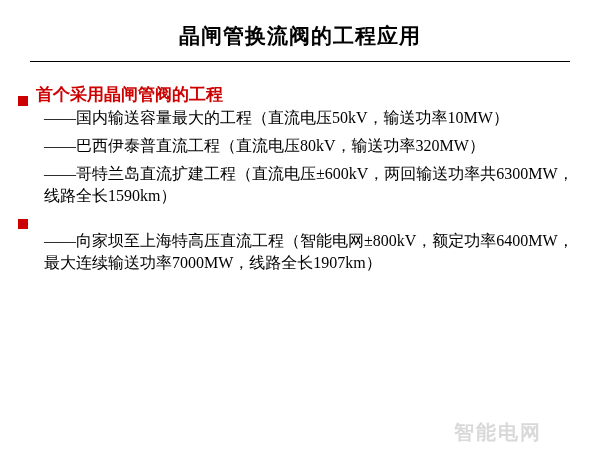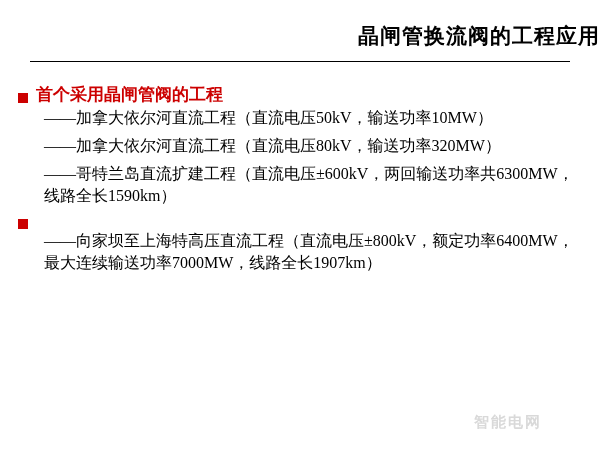--- a/index.html
+++ b/index.html
@@ -14,21 +14,21 @@
     overflow: hidden;
     position: relative;
   }
   .slide {
     position: relative;
     width: 600px;
     height: 450px;
     box-sizing: border-box;
   }
   .title {
-    text-align: right;
+    text-align: center;
     font-family: "Liberation Sans", sans-serif;
     font-weight: bold;
     font-size: 21px;
     color: #000000;
     letter-spacing: 1px;
     margin-top: 22px;
     margin-bottom: 0;
   }
   .title-rule {
     width: 540px;
@@ -39,21 +39,21 @@
   .content {
     margin-top: 22px;
     padding-left: 18px;
     padding-right: 14px;
   }
   .block {
     margin-bottom: 3px;
   }
   .head-line {
     display: flex;
-    align-items: center;
+    align-items: flex-end;
     margin-bottom: 1px;
   }
   .bullet {
     width: 10px;
     height: 10px;
     background: #cc0000;
     margin-top: 6px;
     margin-right: 8px;
     flex: 0 0 auto;
   }
@@ -68,23 +68,23 @@
     color: #000000;
     font-size: 16px;
     font-family: "Liberation Serif", serif;
     line-height: 1.38;
     padding-left: 26px;
     margin-bottom: 6px;
   }
   .watermark {
     position: absolute;
     right: 58px;
-    bottom: 40px;
+    bottom: 26px;
     font-family: "Liberation Sans", sans-serif;
-    font-size: 15px;
+    font-size: 20px;
     font-weight: bold;
     color: #d9d9d9;
     letter-spacing: 2px;
     user-select: none;
   }
   .page-number {
     position: absolute;
     right: 14px;
     bottom: 8px;
     font-family: "Liberation Sans", sans-serif;
@@ -100,36 +100,36 @@
   <div class="title">晶闸管换流阀的工程应用</div>
   <div class="title-rule"></div>
 
   <div class="content">
 
     <div class="block">
       <div class="head-line">
         <span class="bullet"></span>
         <span class="head-text">首个采用晶闸管阀的工程</span>
       </div>
-      <div class="body-text">——加拿大依尔河直流工程（直流电压50kV，输送功率10MW）</div>
+      <div class="body-text">——国内输送容量最大的工程（直流电压50kV，输送功率10MW）</div>
     </div>
 
     <div class="block">
-      <div class="body-text">——加拿大依尔河直流工程（直流电压80kV，输送功率320MW）</div>
+      <div class="body-text">——巴西伊泰普直流工程（直流电压80kV，输送功率320MW）</div>
     </div>
 
     <div class="block">
       <div class="body-text">——哥特兰岛直流扩建工程（直流电压±600kV，两回输送功率共6300MW，线路全长1590km）</div>
     </div>
 
     <div class="block">
       <div class="head-line">
         <span class="bullet"></span>
       </div>
-      <div class="body-text">——向家坝至上海特高压直流工程（直流电压±800kV，额定功率6400MW，最大连续输送功率7000MW，线路全长1907km）</div>
+      <div class="body-text">——向家坝至上海特高压直流工程（智能电网±800kV，额定功率6400MW，最大连续输送功率7000MW，线路全长1907km）</div>
     </div>
 
   </div>
 
   <div class="watermark">智能电网</div>
   <div class="page-number">15</div>
 
 </div>
 
 </body></html>

